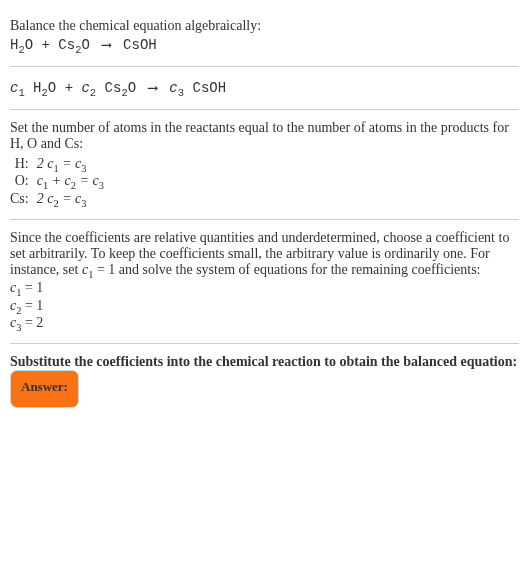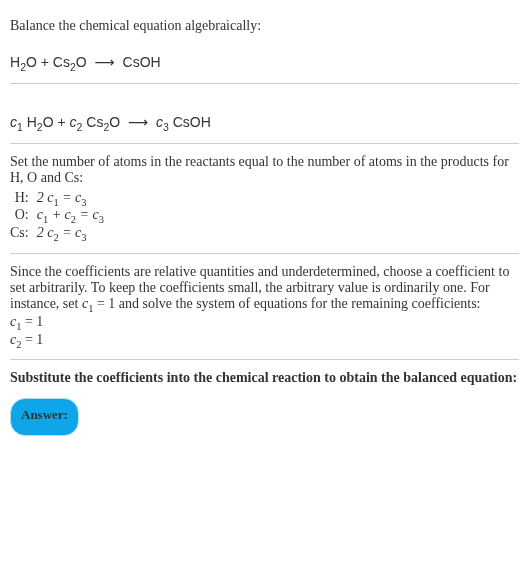--- a/index.html
+++ b/index.html
@@ -17,22 +17,22 @@
     }
     .section {
       border-bottom: 1px solid #ccc;
       padding: 10px 0;
     }
     .section:last-of-type {
       border-bottom: none;
       font-weight: bold;
     }
     .equation {
-      font-family: Liberation Sans, sans-serif;
-      margin-top: 20px;
+      font-family: Liberation Mono, monospace;
+      margin-top: 2px;
     }
     sub {
       font-size: 0.75em;
       vertical-align: sub;
     }
     .arrow {
       display: inline-block;
       padding: 0 4px;
     }
     .italic {
@@ -53,25 +53,25 @@
     }
     .cell-eq {
       display: table-cell;
       font-style: italic;
       margin-left: 8px;
     }
     .coeff-line {
       font-style: italic;
     }
     .answer-box {
-      background: #0ea5e9;
+      background: #f97316;
       border: 1px solid #b8dde8;
-      border-radius: 15px;
+      border-radius: 7px;
       padding: 8px 10px;
-      margin-top: 12px;
+      margin-top: 0;
       display: inline-block;
     }
     .answer-label {
       font-size: 13px;
       margin-bottom: 4px;
     }
     .answer-eq {
       padding-left: 18px;
     }
     .normal {
@@ -121,20 +121,23 @@
 <div class="section">
   <div>
     <span>Since the coefficients are relative quantities and underdetermined, choose a coefficient to set arbitrarily. To keep the coefficients small, the arbitrary value is ordinarily one. For instance, set </span><span class="italic">c</span><sub>1</sub><span> = 1 and solve the system of equations for the remaining coefficients:</span>
   </div>
   <div class="coeff-line">
     <span>c</span><sub class="normal">1</sub><span class="normal"> = 1</span>
   </div>
   <div class="coeff-line">
     <span>c</span><sub class="normal">2</sub><span class="normal"> = 1</span>
   </div>
+  <div class="coeff-line">
+    <span>c</span><sub class="normal">3</sub><span class="normal"> = 2</span>
+  </div>
 </div>
 
 <div class="section">
   <div>Substitute the coefficients into the chemical reaction to obtain the balanced equation:</div>
   <div class="answer-box">
     <div class="answer-label">Answer:</div>
   </div>
 </div>
 
 </body></html>

